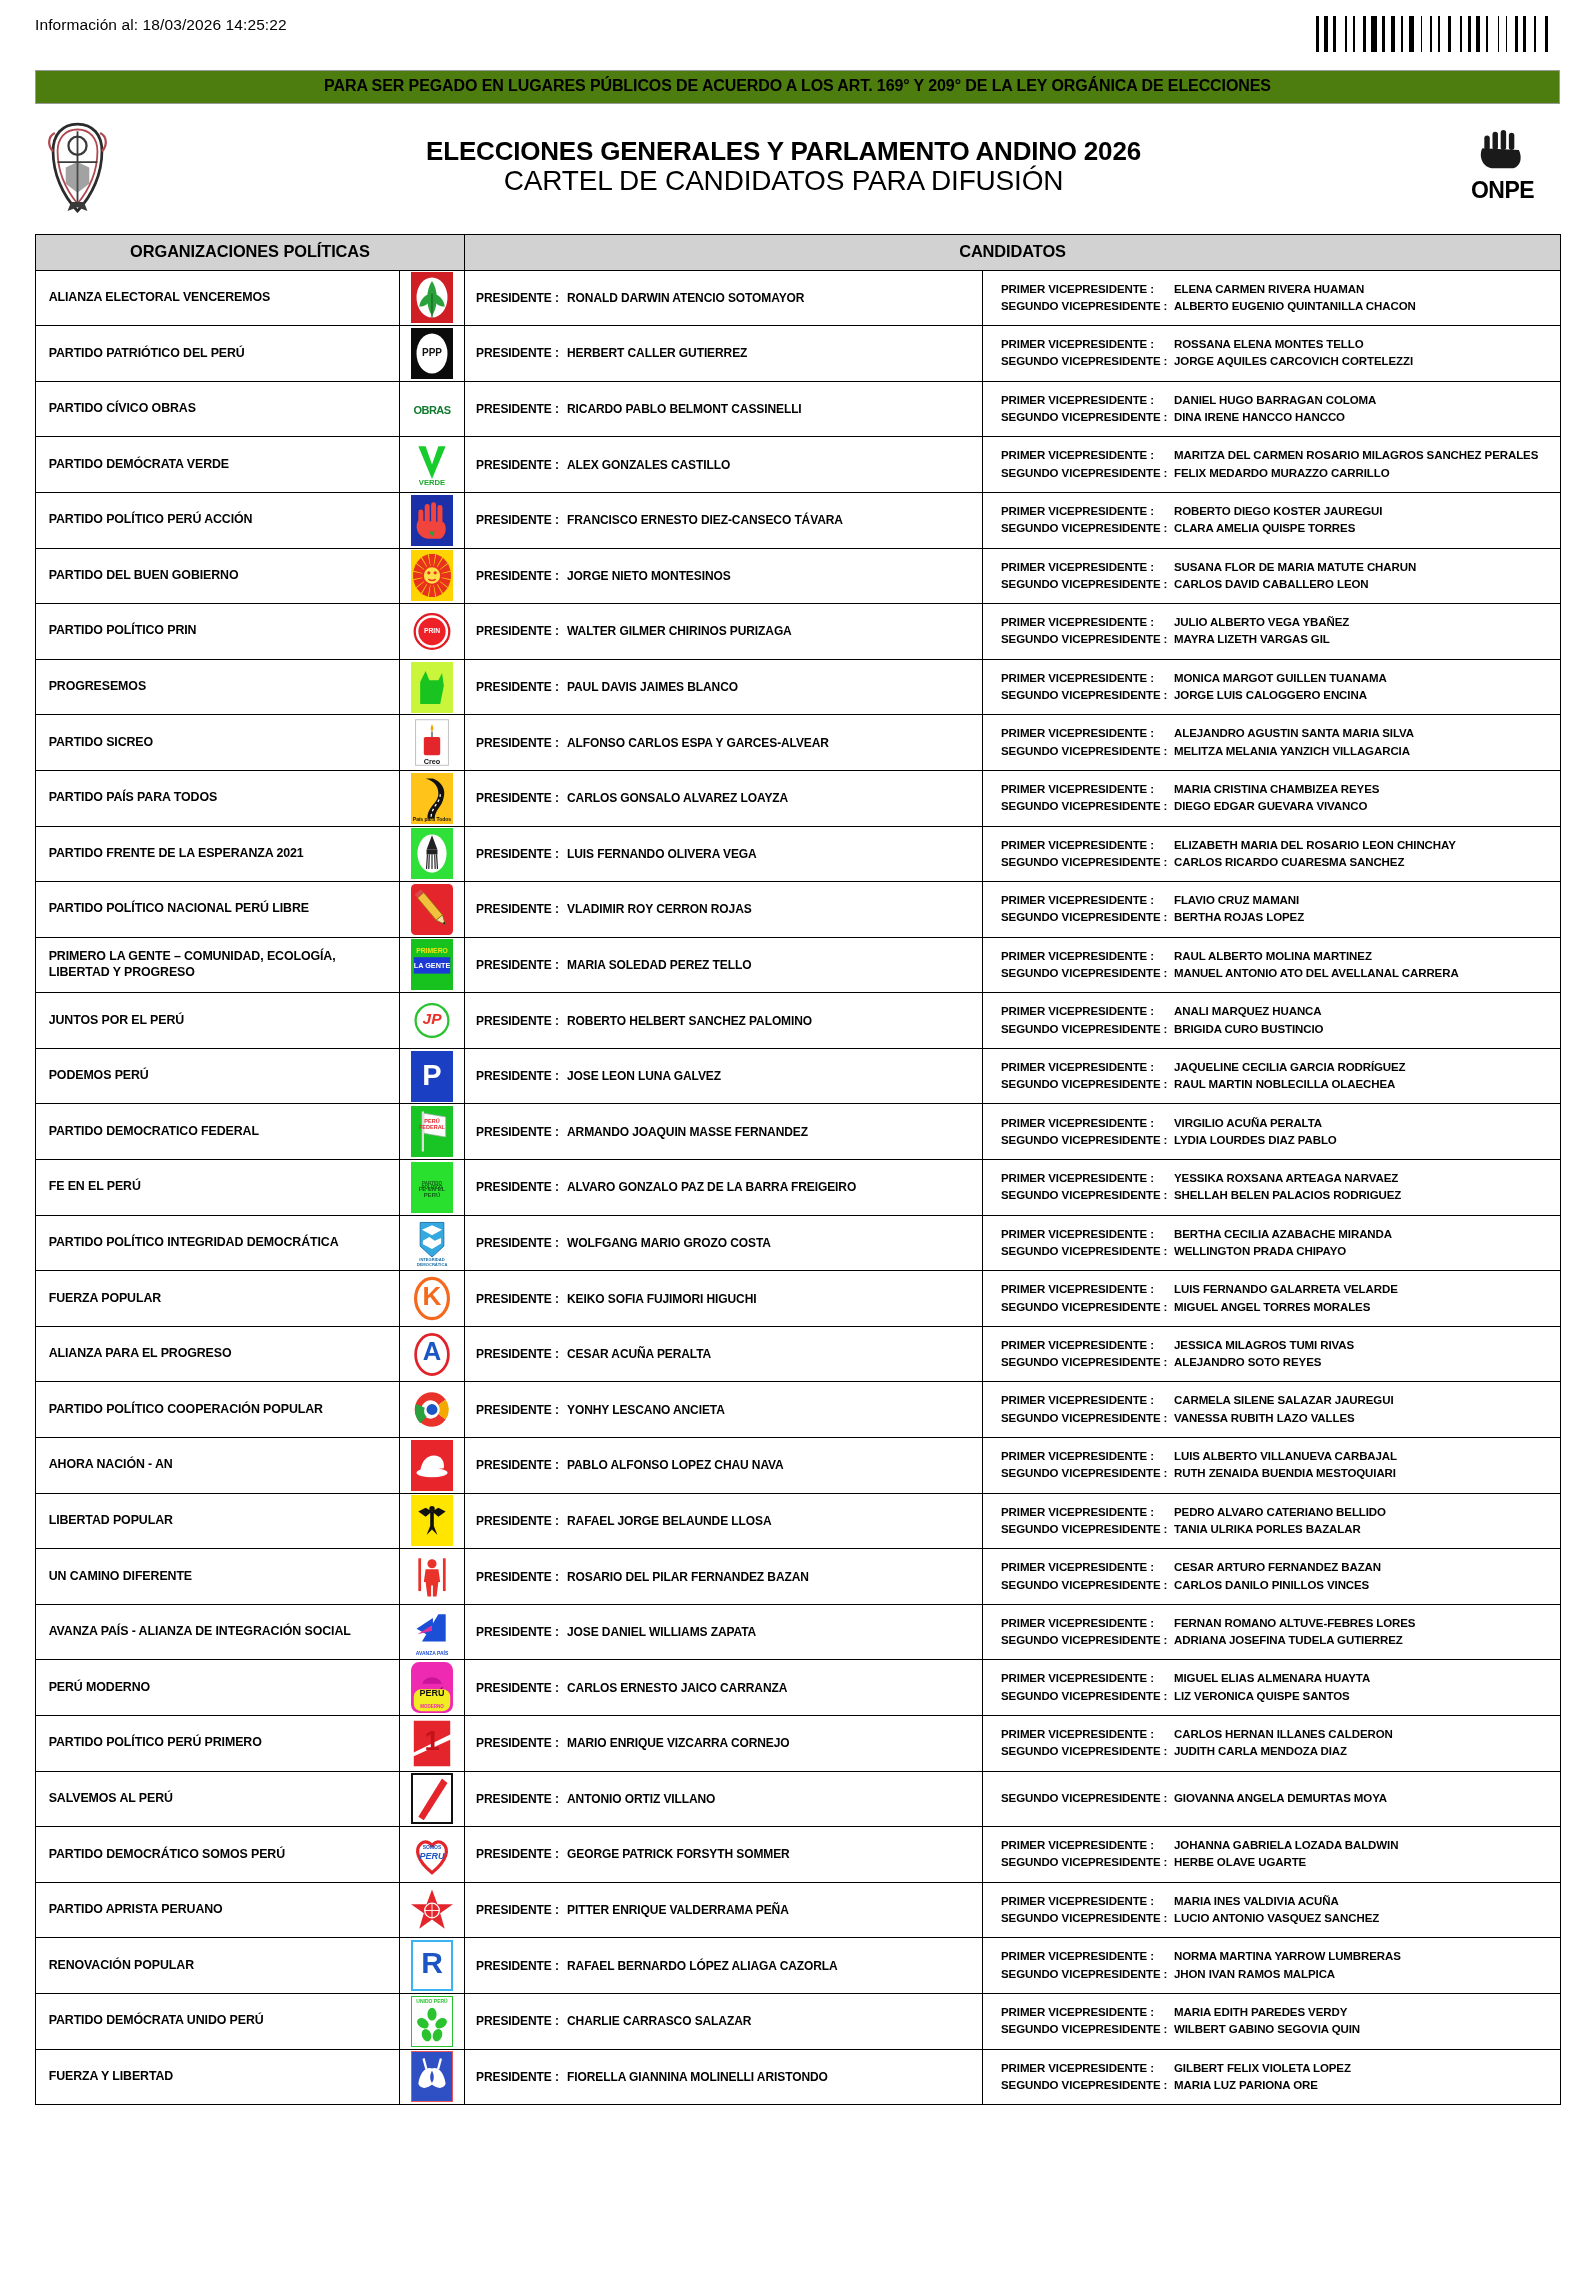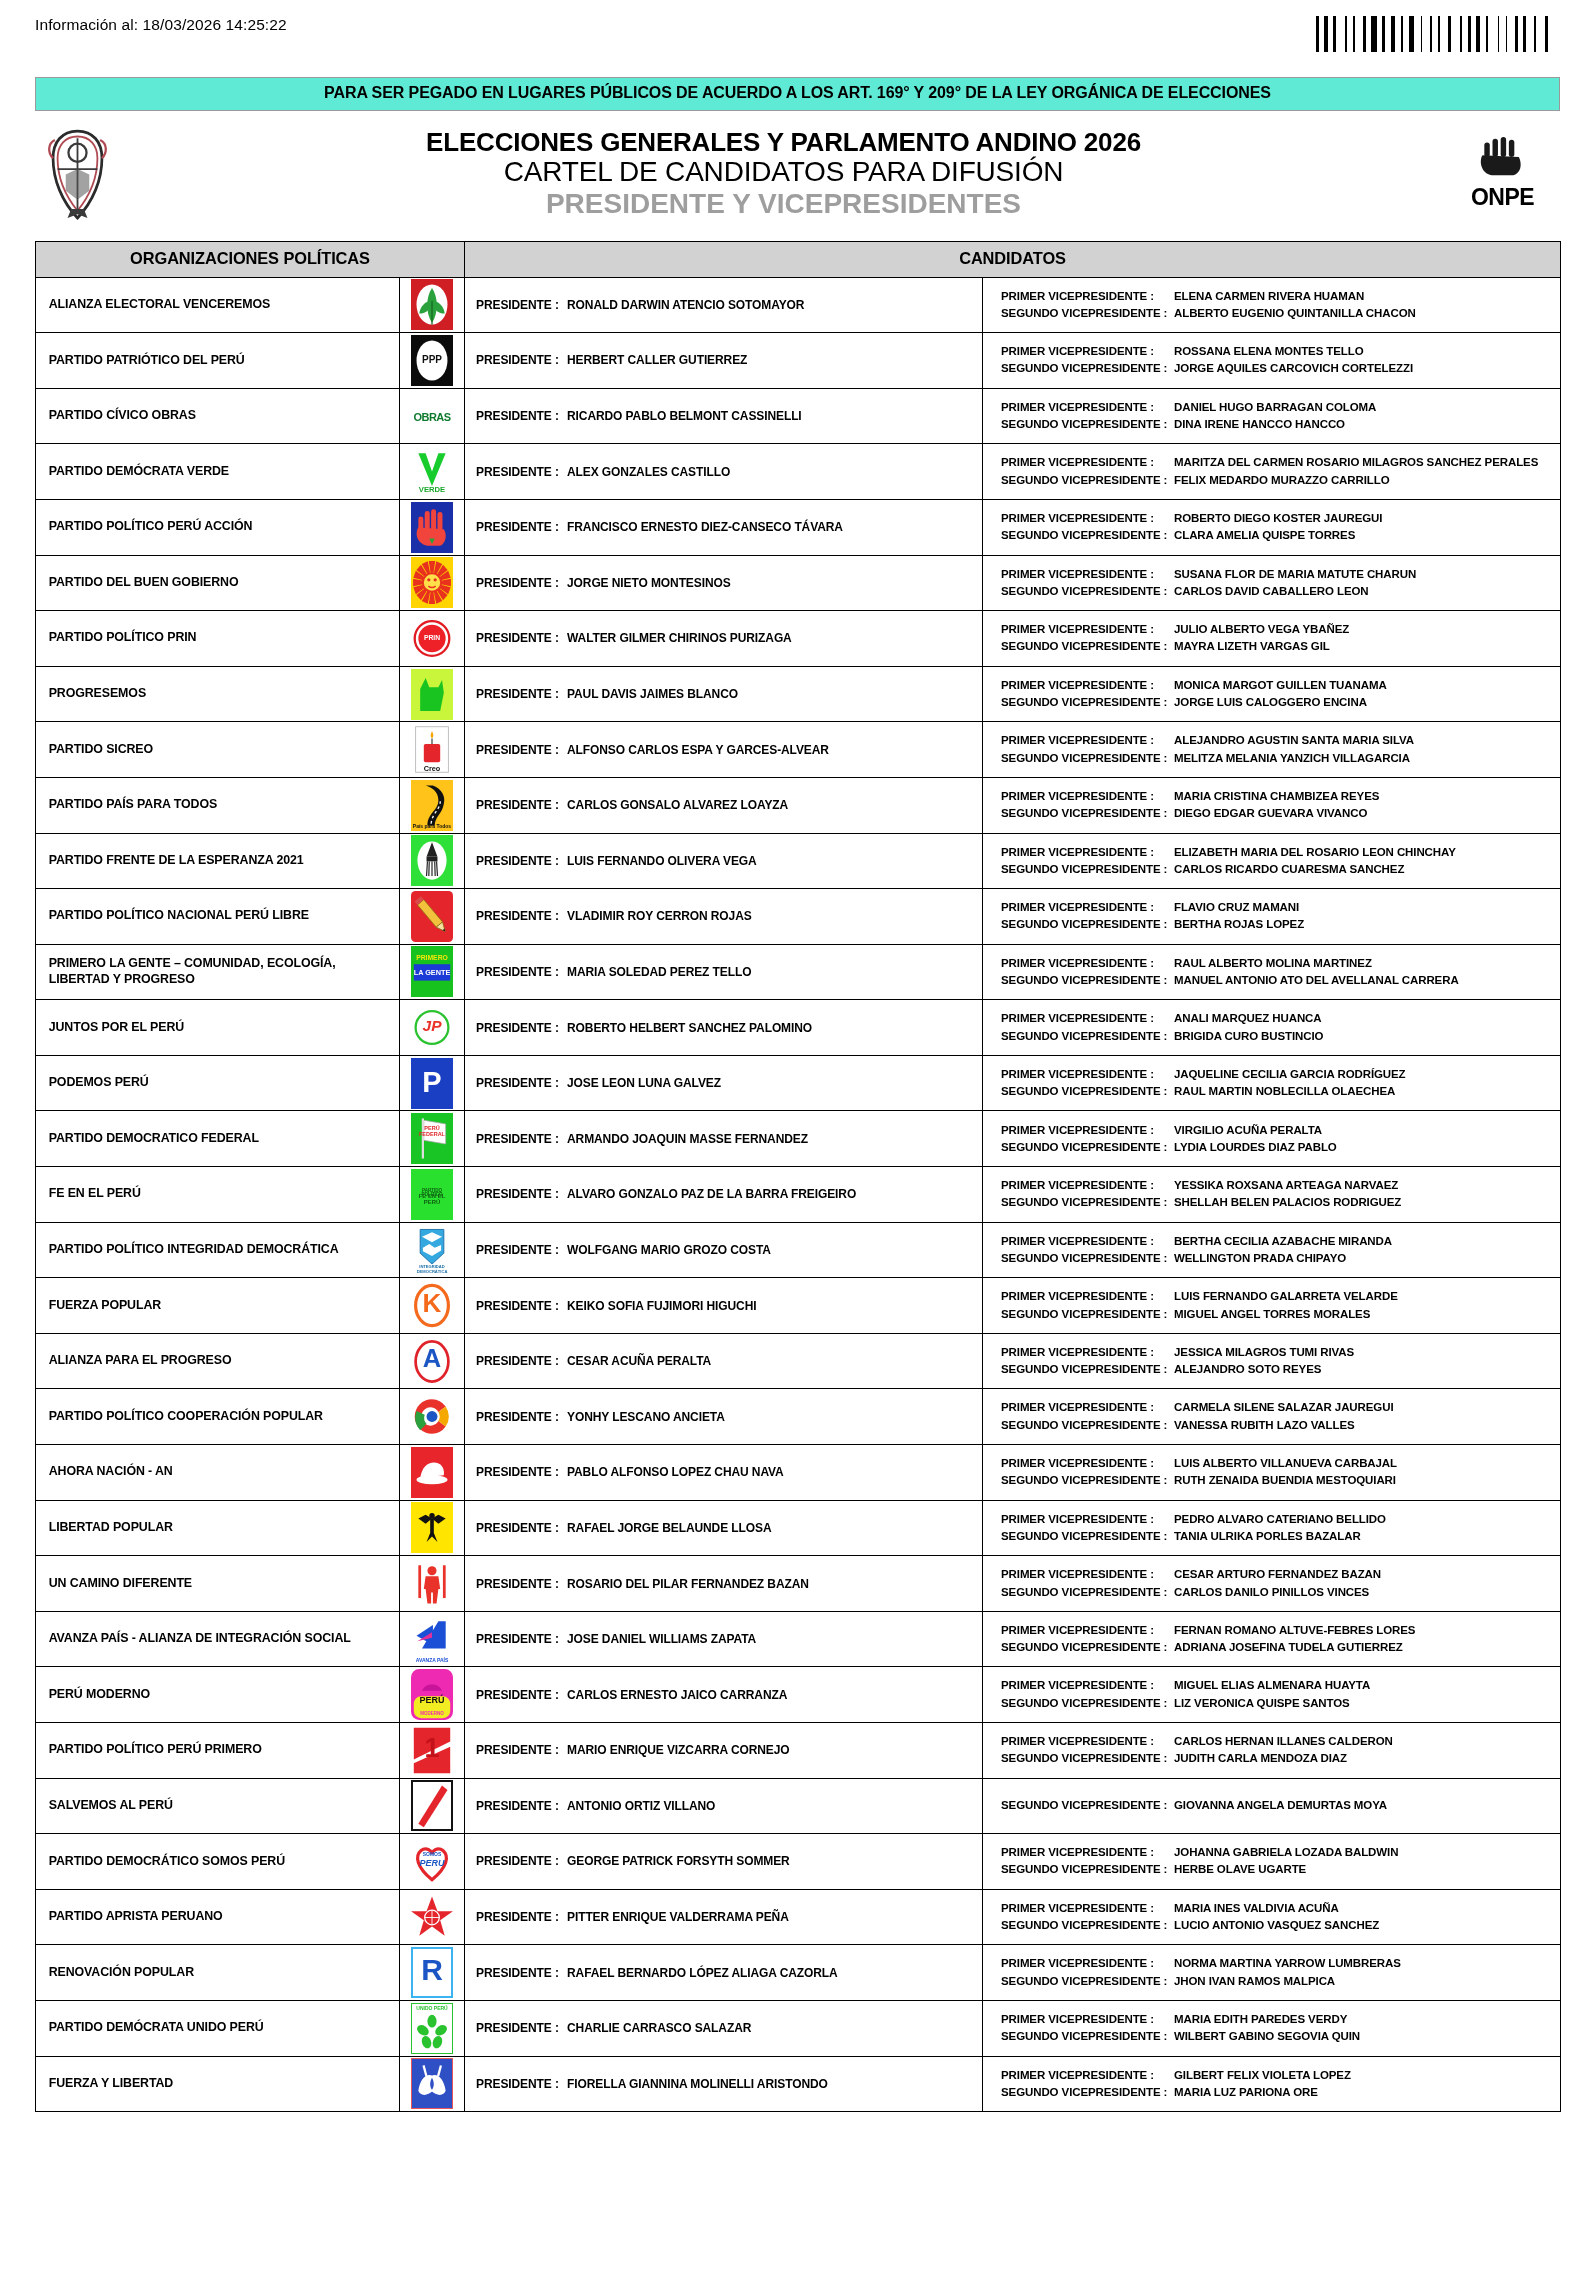--- a/index.html
+++ b/index.html
@@ -17,22 +17,22 @@
   .topbar {
     display: flex; align-items: flex-start; justify-content: space-between;
     padding: 16.4px 42px 5.5px 35px;
   }
   .info-date { font-size: 15.5px; font-weight: 400; letter-spacing: 0.1px; }
   .barcode { display: flex; align-items: flex-end; height: 36px; }
   .barcode span { display: inline-block; background: #000; height: 36px; margin-right: 1.8px; }
 
   
   .legal-band {
-    margin: 19px 35px 0 35px;
-    background: #5eead4;
+    margin: 12px 35px 0 35px;
+    background: #4d7c0f;
     border: 0.9px solid #9a9a9a;
     text-align: center;
     font-size: 16px; font-weight: bold;
     padding: 6.4px 0 7.3px 0;
     letter-spacing: -0.1px;
   }
 
   
   .title-block {
     display: flex; align-items: center; justify-content: space-between;
@@ -173,21 +173,20 @@
         <circle cx="37" cy="28" r="10" fill="none" stroke="#3a3a3a" stroke-width="2.5"></circle>
         <path d="M24 52 L37 46 L50 52 L50 70 L37 80 L24 70 Z" fill="#555" opacity=".55"></path>
         <path d="M10 34 C4 28 4 18 12 14" fill="none" stroke="#b04a52" stroke-width="2.5"></path>
         <path d="M64 34 C70 28 70 18 62 14" fill="none" stroke="#b04a52" stroke-width="2.5"></path>
         <path d="M30 90 L26 100 L37 96 L48 100 L44 90 Z" fill="#3a3a3a"></path>
       </svg>
     </div>
     <div class="titles">
       <div class="t1">ELECCIONES GENERALES Y PARLAMENTO ANDINO 2026</div>
       <div class="t2">CARTEL DE CANDIDATOS PARA DIFUSIÓN</div>
-      <div class="t3">PRESIDENTE Y VICEPRESIDENTES</div>
     </div>
     <div class="onpe">
       <div class="onpe-mark">
         <svg width="51" height="40" viewBox="0 0 56 44">
           <rect x="8" y="6" width="6" height="16" rx="3" fill="#1a1a1a"></rect>
           <rect x="17" y="2" width="6" height="20" rx="3" fill="#1a1a1a"></rect>
           <rect x="26" y="0" width="6" height="22" rx="3" fill="#1a1a1a"></rect>
           <rect x="35" y="3" width="6" height="19" rx="3" fill="#1a1a1a"></rect>
           <path d="M6 20 C2 26 4 40 16 42 L40 42 C48 40 50 30 46 22 L6 20 Z" fill="#1a1a1a"></path>
         </svg>

